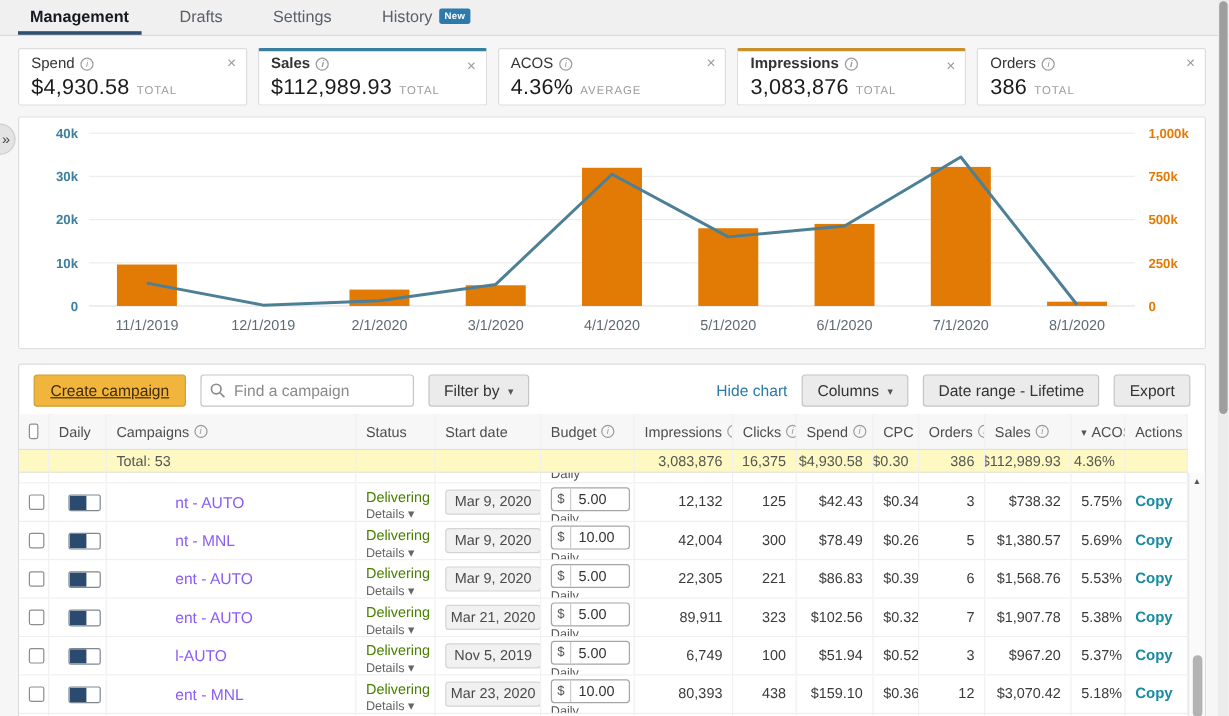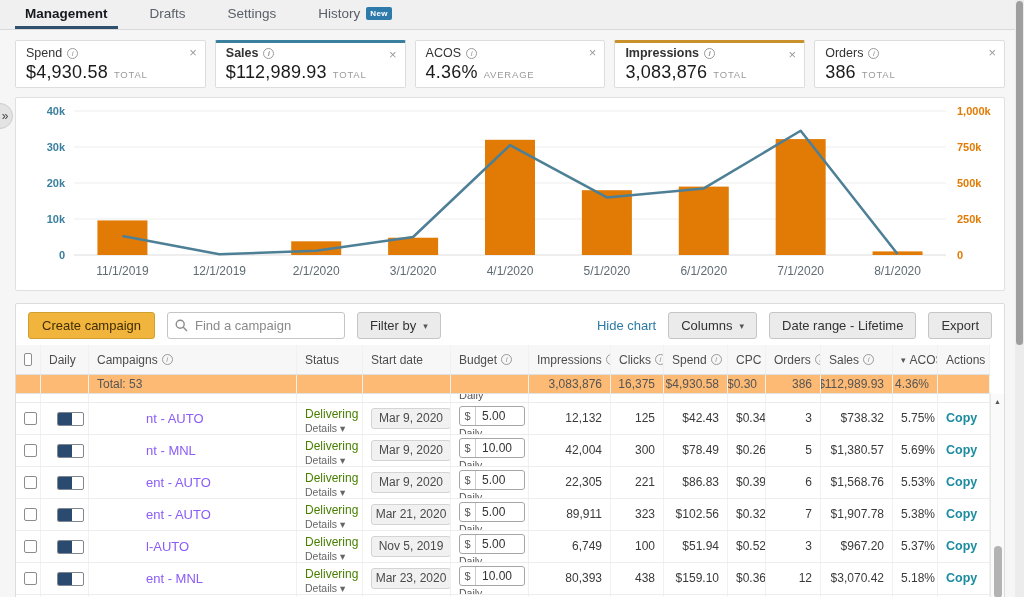--- a/index.html
+++ b/index.html
@@ -34,37 +34,37 @@
                  border:1px solid #e0e0e0; border-radius:2px; }
   .expander { position:absolute; left:-13px; top:103px; width:26px; height:26px; border-radius:50%;
               background:#e3e3e3; border:1px solid #cdcdcd; color:#444; font-size:12px; z-index:6;
               display:flex; align-items:center; justify-content:center; padding-left:10px; cursor:pointer; }
 
   
   .table-panel { position:absolute; top:303px; left:15px; width:990px; height:330px; background:#fff;
                  border:1px solid #dcdcdc; border-radius:2px; }
   .toolbar { display:flex; align-items:center; gap:12px; padding:8px 12px 6px; }
   .btn-primary { background:#f1b53e; border:1px solid #cf9f30; border-radius:3px; color:#402d00;
-                 font-size:13px; padding:5px 13px; cursor:pointer; font-family:inherit; }
+                 font-size:13px; padding:5px 13px; cursor:pointer; font-family:inherit;text-decoration:underline; }
   .search { position:relative; }
   .search input { width:178px; height:27px; border:1px solid #c5c5c5; border-radius:3px; padding:0 8px 0 27px;
                   font-size:13px; color:#333; font-family:inherit; background:#fff; }
   .search input::placeholder { color:#8a8a8a; }
   .search .mag { position:absolute; left:8px; top:7px; }
   .btn-grey { background:#ebebeb; border:1px solid #c5c5c5; border-radius:3px; color:#333; font-size:13px;
               padding:5px 12px; cursor:pointer; display:flex; align-items:center; gap:7px; font-family:inherit; }
   .toolbar .right { margin-left:auto; display:flex; align-items:center; gap:12px; }
   .link { color:#2b7ba6; font-size:13px; cursor:pointer; text-decoration:none; }
 
   
   .grid { display:grid; grid-template-columns:25px 48px 208px 66px 88px 78px 82px 53px 64px 38px 55px 72px 45px 52px; width:974px; }
   .cell { border-right:1px solid #f1f1f1; padding:0 8px; overflow:hidden; }
   .thead { background:#f7f7f7; border-bottom:1px solid #e0e0e0; height:30px; align-items:center; }
   .thead .cell { font-size:12px; color:#4d4d4d; display:flex; align-items:center; gap:4px; height:100%; }
-  .totals { background:#fdba74; border-bottom:1px solid #e3e3e3; height:19px; align-items:center; }
+  .totals { background:#fef9c3; border-bottom:1px solid #e3e3e3; height:19px; align-items:center; }
   .totals .cell { font-size:12px; color:#555; height:100%; display:flex; align-items:center; }
   .sliver { height:9px; border-bottom:1px solid #ececec; }
   .sliver .cell { position:relative; }
   .sliver .daily { position:absolute; bottom:1px; font-size:11px; color:#555; }
   .row { height:32px; border-bottom:1px solid #ededed; background:#fff; }
   .row .cell { position:relative; height:100%; }
   .num { text-align:right; font-size:12px; color:#3a3a3a; padding-top:8px; }
   .checkbox { width:13px; height:13px; border:1px solid #8d8d8d; border-radius:2px; background:#fff; margin:9px auto 0; cursor:pointer; }
   .thead .checkbox, .totals-empty .checkbox { margin-top:0; }
   .toggle { width:27px; height:14px; border:1px solid #7e8790; border-radius:2px; margin-top:9px; margin-left:8px;

